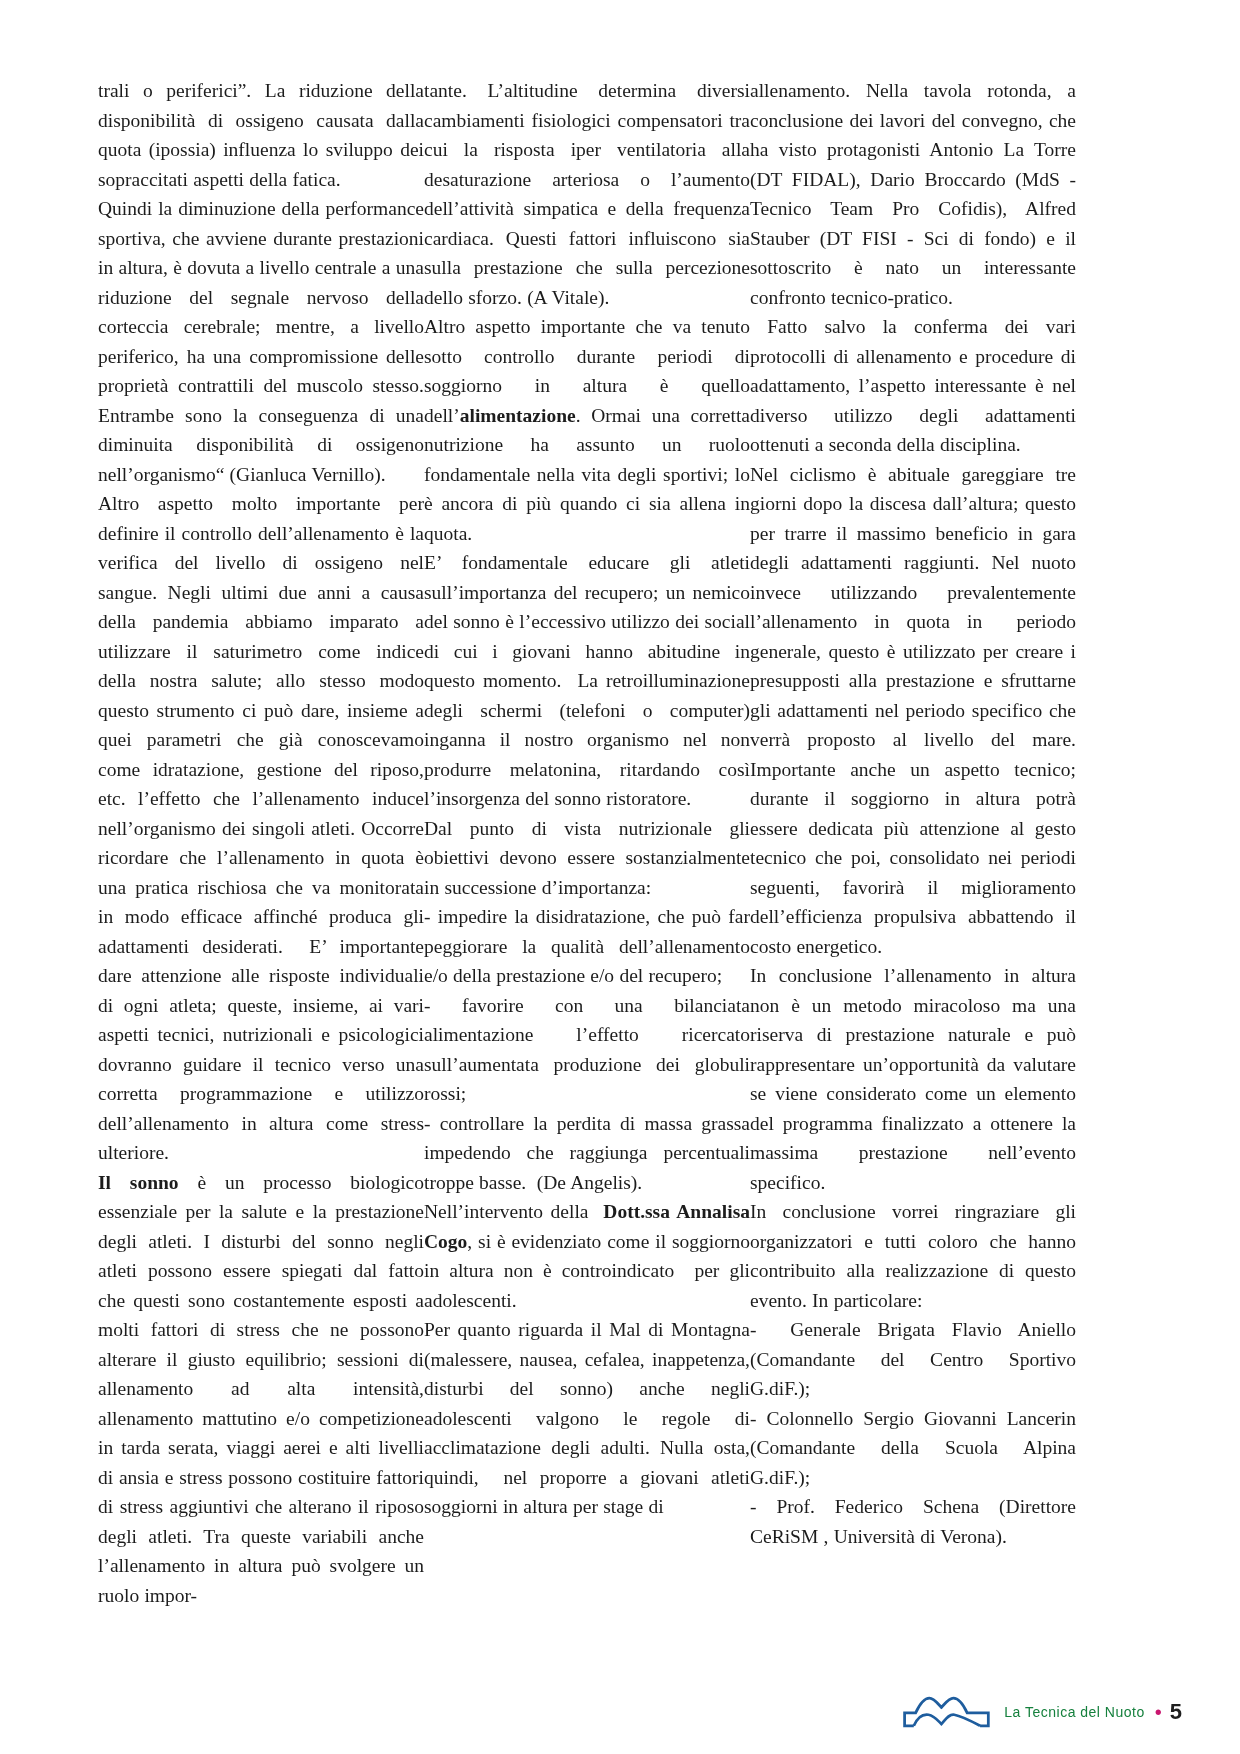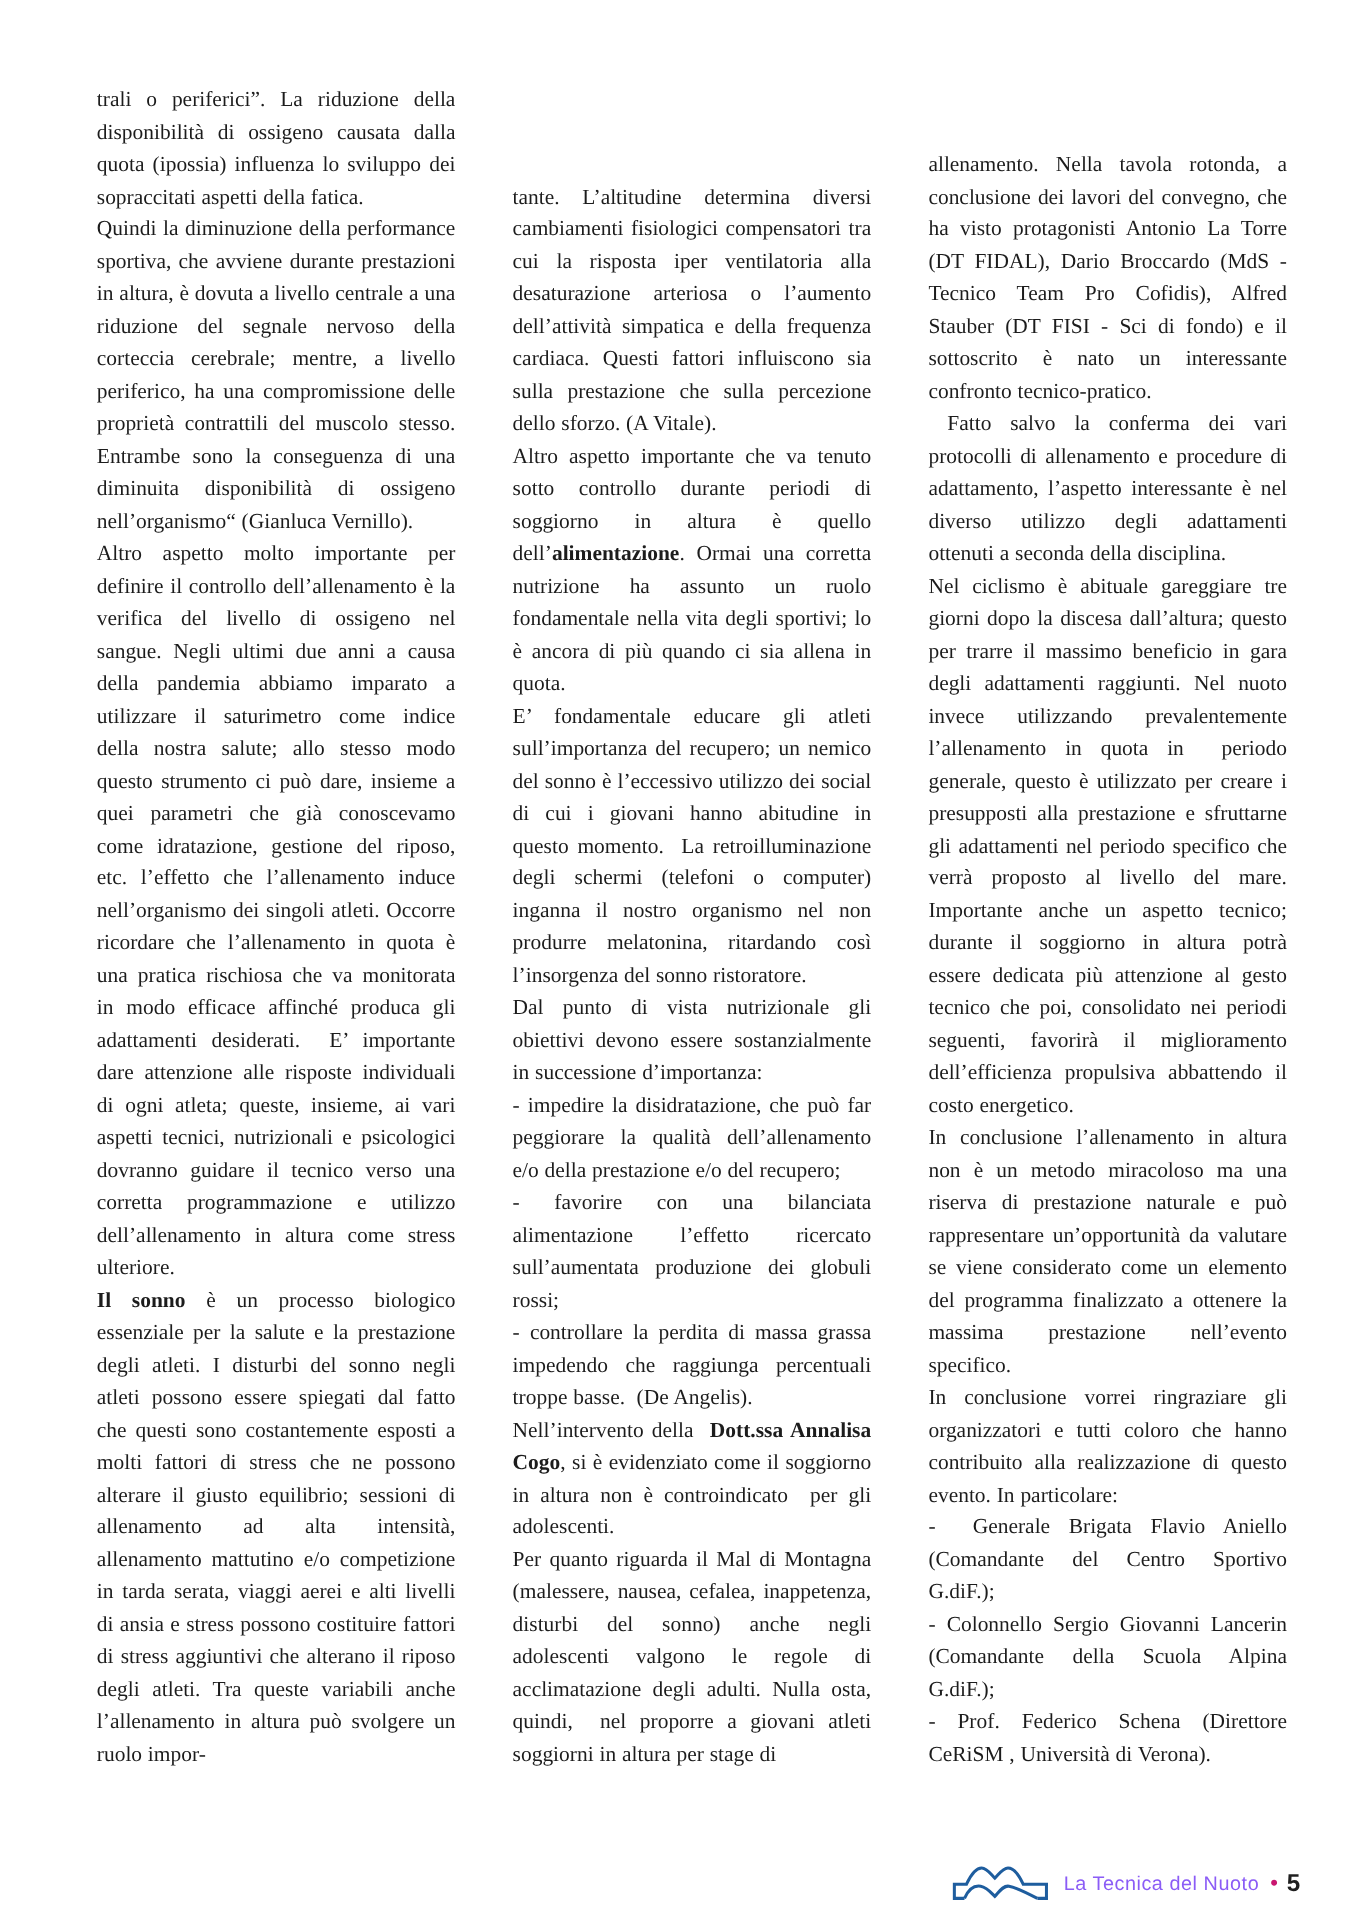--- a/index.html
+++ b/index.html
@@ -11,55 +11,54 @@
     position: relative;
     width: 1240px;
     height: 1754px;
     background: #ffffff;
     font-family: "Liberation Serif", serif;
     color: #1c1c1c;
     overflow: hidden;
   }
   .columns {
     position: absolute;
-    left: 88px;
+    left: 98px;
     top: 76px;
     display: flex;
-    align-items: flex-end;
   }
   .col {
     width: 326px;
     flex: 0 0 326px;
     font-size: 19.5px;
     line-height: 29.5px;
     text-align: justify;
     hyphens: auto;
     -webkit-hyphens: auto;
     word-spacing: 0.02em;
   }
-  .col + .col { margin-left: 52px; }
+  .col + .col { }
   .col p {
     margin: 0;
     padding: 0;
     text-indent: 0;
     white-space: pre-wrap;
   }
   .col .b { font-weight: bold; }
   .footer {
     position: absolute;
     right: 58px;
     bottom: 24px;
     display: flex;
     align-items: center;
     font-family: "Liberation Sans", sans-serif;
   }
   .footer svg { display: block; margin-right: 12px; }
   .footer-title {
-    color: #8b5cf6;
-    font-size: 18px;
+    color: #15803d;
+    font-size: 14px;
     font-weight: 400;
     letter-spacing: 0.5px;
     white-space: nowrap;
   }
   .footer-dot {
     color: #c9166f;
     font-size: 20px;
     margin: 0 8px 0 10px;
   }
   .footer-num {

